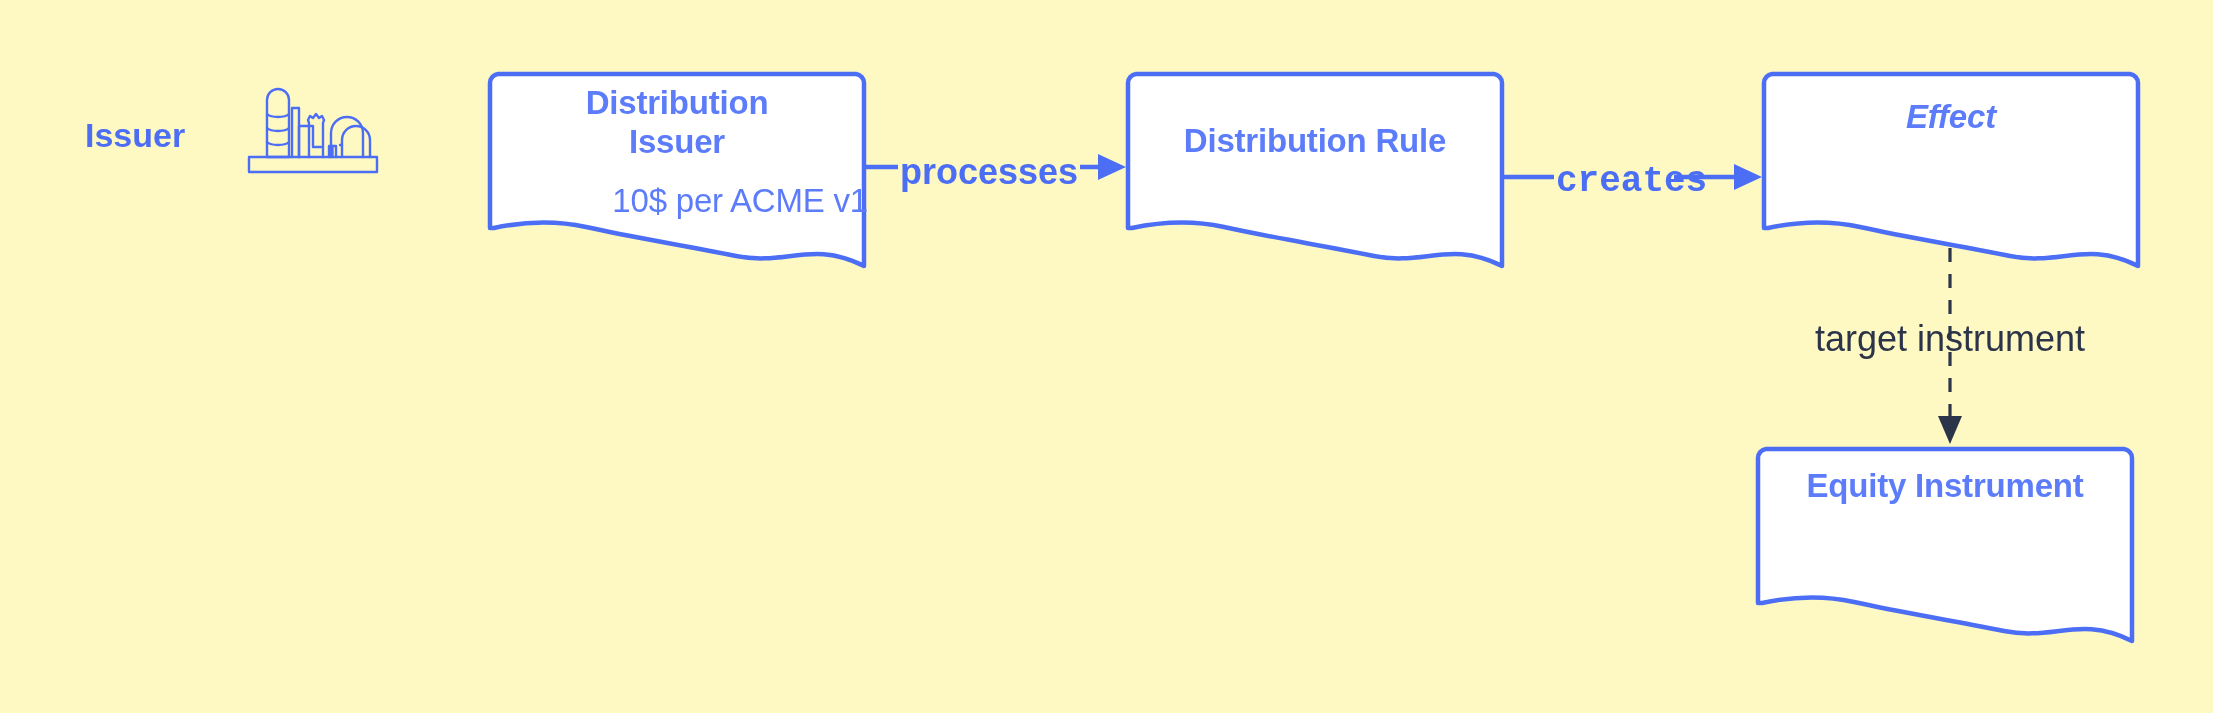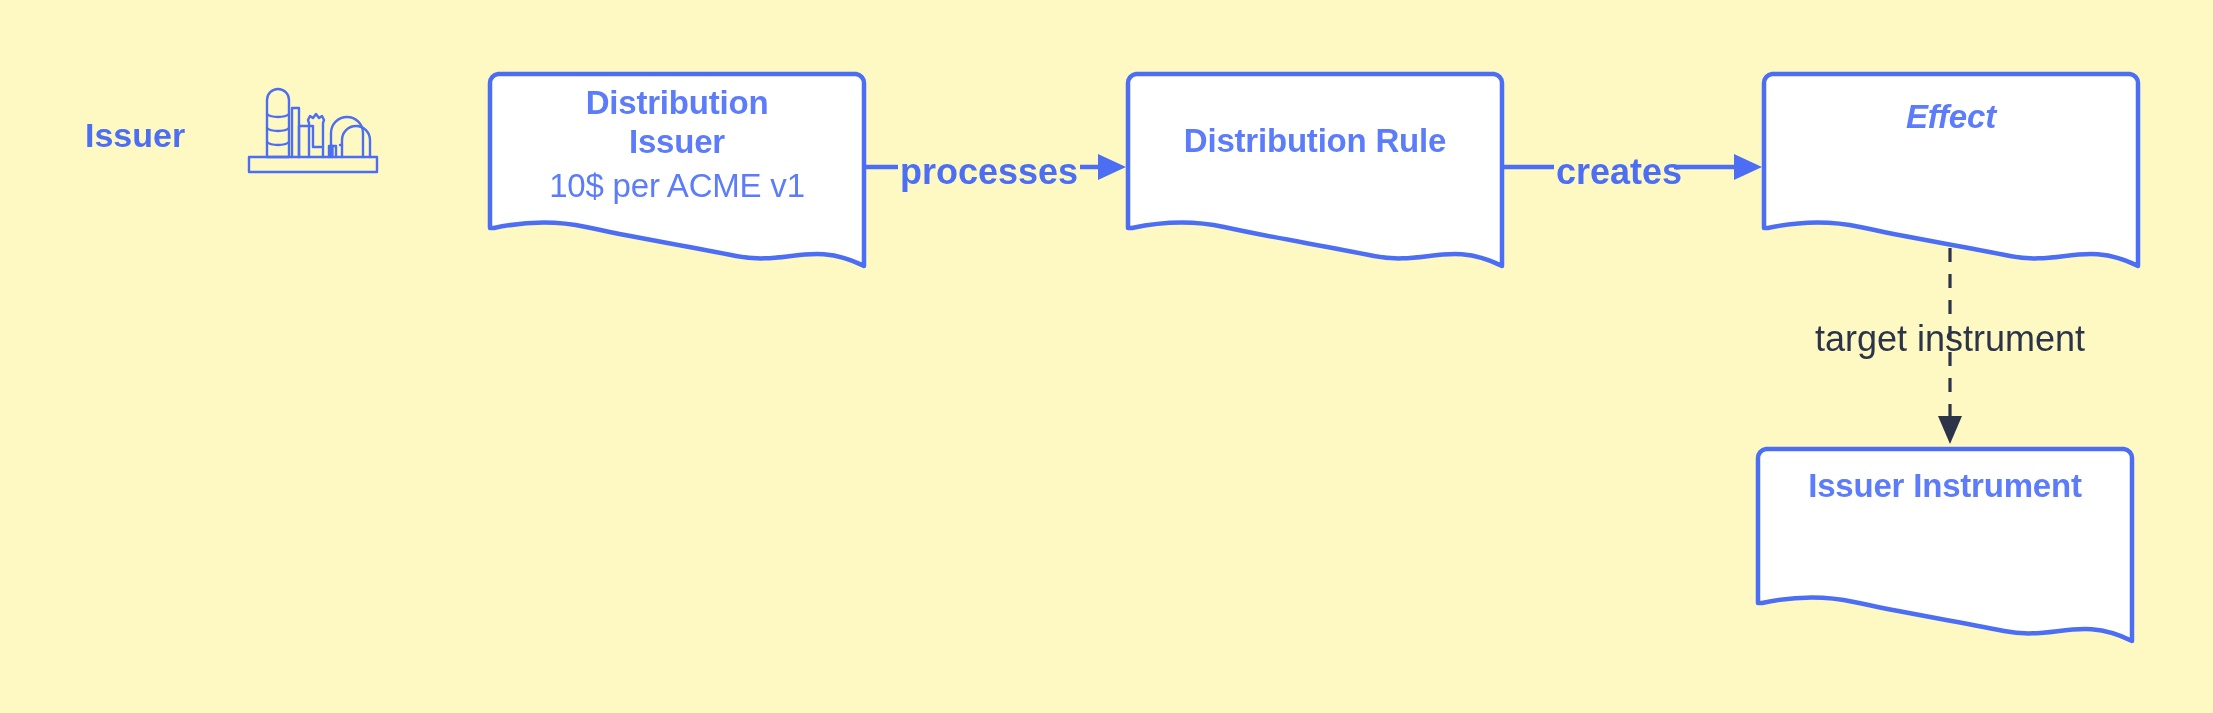--- a/index.html
+++ b/index.html
@@ -125,21 +125,21 @@
   <div class="doc-node" style="left:486px; top:70px; width:382px; height:200px;">
     <svg viewBox="0 0 382 200" preserveAspectRatio="none" xmlns="http://www.w3.org/2000/svg">
       <path d="M12 4 L370 4 A9 9 0 0 1 378 13 L378 196
                C326 170 300 196 250 186
                C196 175 150 168 100 157
                C68 150 36 152 8 158
                L4 158 L4 13 A9 9 0 0 1 12 4 Z" fill="#ffffff" stroke="#4c6ef5" stroke-width="4.5" stroke-linejoin="round"></path>
     </svg>
     <div class="doc-label doc-title" style="top:14px;">Distribution
 Issuer</div>
-    <div class="doc-label doc-sub" style="top:97px;">10$ per ACME v1</div>
+    <div class="doc-label doc-sub" style="top:112px;text-align:right;">10$ per ACME v1</div>
   </div>
 
   <div class="edge" style="left:866px; top:150px; width:264px; height:34px;">
     <svg width="264" height="34" xmlns="http://www.w3.org/2000/svg">
       <line x1="0" y1="17" x2="32" y2="17" stroke="#4c6ef5" stroke-width="4.5"></line>
       <line x1="214" y1="17" x2="238" y2="17" stroke="#4c6ef5" stroke-width="4.5"></line>
       <polygon points="232,4 260,17 232,30" fill="#4c6ef5"></polygon>
     </svg>
     <div class="edge-label" style="left:34px; top:1px;">processes</div>
   </div>
@@ -149,21 +149,21 @@
       <path d="M12 4 L370 4 A9 9 0 0 1 378 13 L378 196
                C326 170 300 196 250 186
                C196 175 150 168 100 157
                C68 150 36 152 8 158
                L4 158 L4 13 A9 9 0 0 1 12 4 Z" fill="#ffffff" stroke="#4c6ef5" stroke-width="4.5" stroke-linejoin="round"></path>
     </svg>
     <div class="doc-label doc-title" style="top:28px;margin-top:24px;">Distribution Rule</div>
     <div class="doc-label doc-sub" style="top:70px;"></div>
   </div>
 
-  <div class="edge" style="left:1504px; top:150px; width:262px; height:34px;">
+  <div class="edge" style="left:1504px; top:160px; width:262px; height:34px;font-family:Liberation Mono, monospace;">
     <svg width="262" height="34" xmlns="http://www.w3.org/2000/svg">
       <line x1="0" y1="17" x2="50" y2="17" stroke="#4c6ef5" stroke-width="4.5"></line>
       <line x1="170" y1="17" x2="236" y2="17" stroke="#4c6ef5" stroke-width="4.5"></line>
       <polygon points="230,4 258,17 230,30" fill="#4c6ef5"></polygon>
     </svg>
     <div class="edge-label" style="left:52px; top:1px;">creates</div>
   </div>
 
   <div class="doc-node" style="left:1760px; top:70px; width:382px; height:200px;">
     <svg viewBox="0 0 382 200" preserveAspectRatio="none" xmlns="http://www.w3.org/2000/svg">
@@ -186,16 +186,16 @@
   </div>
 
   <div class="doc-node" style="left:1754px; top:445px; width:382px; height:200px;">
     <svg viewBox="0 0 382 200" preserveAspectRatio="none" xmlns="http://www.w3.org/2000/svg">
       <path d="M12 4 L370 4 A9 9 0 0 1 378 13 L378 196
                C326 170 300 196 250 186
                C196 175 150 168 100 157
                C68 150 36 152 8 158
                L4 158 L4 13 A9 9 0 0 1 12 4 Z" fill="#ffffff" stroke="#4c6ef5" stroke-width="4.5" stroke-linejoin="round"></path>
     </svg>
-    <div class="doc-label doc-title" style="top:22px;">Issuer Instrument</div>
+    <div class="doc-label doc-title" style="top:22px;">Equity Instrument</div>
   </div>
 
 </div>
 
 </body></html>

